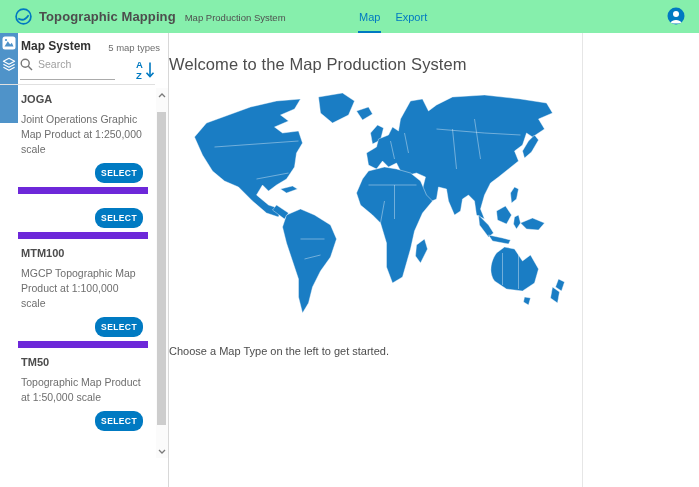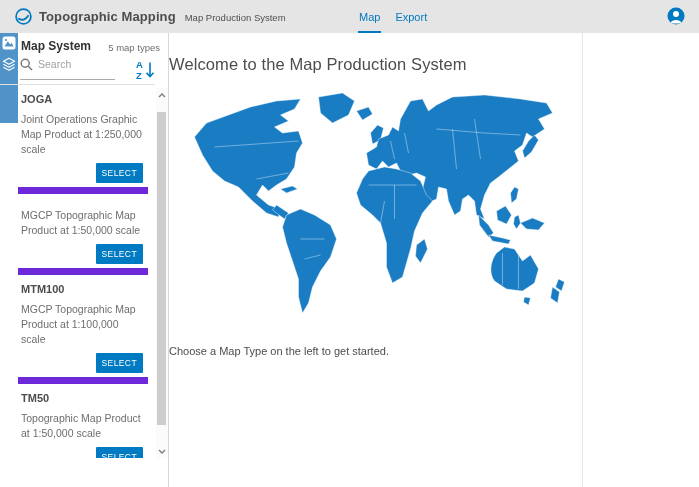--- a/index.html
+++ b/index.html
@@ -1,20 +1,20 @@
 <!DOCTYPE html>
 <html><head>
 <meta charset="utf-8">
 <style>
   html,body{margin:0;padding:0;background:#fff;}
   .app{position:relative;width:699px;height:487px;background:#fff;overflow:hidden;
        font-family:"Liberation Sans",sans-serif;-webkit-font-smoothing:antialiased;}
 
   
-  .header{position:absolute;top:0;left:0;right:0;height:33px;background:#e5e5e5;}
+  .header{position:absolute;top:0;left:0;right:0;height:33px;background:#86efac;}
   .brand{position:absolute;left:15px;top:0;height:33px;display:flex;align-items:center;}
   .logo{width:17px;height:17px;display:block;}
   .app-title{font-size:13px;font-weight:700;color:#4d4d4d;margin-left:7px;letter-spacing:0.1px;}
   .app-subtitle{font-size:9.5px;color:#4f4f4f;margin-left:9px;position:relative;top:1px;}
   .top-nav{position:absolute;left:358px;top:0;height:33px;display:flex;align-items:stretch;gap:13px;}
   .nav-link{display:flex;align-items:center;font-size:11px;color:#0079c1;cursor:pointer;
             border-bottom:2px solid transparent;padding:6px 1px 3px;}
   .nav-link.active{border-bottom-color:#0079c1;}
   .avatar-btn{position:absolute;right:14px;top:7px;width:18px;height:18px;cursor:pointer;}
 
@@ -33,22 +33,22 @@
   .search-input::placeholder{color:#9f9f9f;}
   .sort-btn{position:absolute;left:135px;top:26px;width:21px;height:22px;cursor:pointer;}
 
   .type-list{position:absolute;left:0;top:51px;width:155px;bottom:29px;overflow:hidden;
              border-top:1px solid #e0e0e0;}
   .item{margin:0 7px 0 18px;padding:8px 3px 4px;border-bottom:7px solid #6d28d9;}
   .item:last-child{border-bottom:none;}
   .item-title{font-size:11px;line-height:13px;font-weight:700;color:#4c4c4c;}
   .item-desc{margin-top:6px;font-size:10.5px;line-height:1.43;color:#6e6e6e;width:122px;}
   .item-actions{text-align:right;margin:5px 2px 0 0;}
-  .select-btn{display:inline-block;background:#007ac2;color:#fff;border:none;border-radius:1px;
-              font-family:inherit;font-size:8.5px;font-weight:400;letter-spacing:0.4px;
+  .select-btn{display:inline-block;background:#007ac2;color:#fff;border:none;border-radius:9px;
+              font-family:inherit;font-size:8.5px;font-weight:700;letter-spacing:0.4px;
               padding:5px 6px;cursor:pointer;}
 
   .scrollbar{position:absolute;right:0;top:55px;width:12px;bottom:29px;background:#fbfbfb;}
   .scroll-btn{position:absolute;left:0;width:12px;height:14px;display:flex;align-items:center;
               justify-content:center;cursor:pointer;background:#fbfbfb;}
   .scroll-btn.up{top:0;} .scroll-btn.down{bottom:0;}
   .scroll-thumb{position:absolute;left:1px;width:9px;top:24px;height:313px;background:#cdcdcd;cursor:pointer;}
 
   
   .main{position:absolute;left:169px;top:33px;right:0;bottom:0;background:#fff;}
@@ -131,21 +131,20 @@
 
       <div class="item">
         <div class="item-title">JOGA</div>
         <div class="item-desc">Joint Operations Graphic Map Product at 1:250,000 scale</div>
         <div class="item-actions">
           <button class="select-btn">SELECT</button>
         </div>
       </div>
 
       <div class="item">
-        <div class="item-desc">MGCP Topographic Map Product at 1:50,000 scale</div>
         <div class="item-actions">
           <button class="select-btn">SELECT</button>
         </div>
       </div>
 
       <div class="item">
         <div class="item-title">MTM100</div>
         <div class="item-desc">MGCP Topographic Map Product at 1:100,000 scale</div>
         <div class="item-actions">
           <button class="select-btn">SELECT</button>

